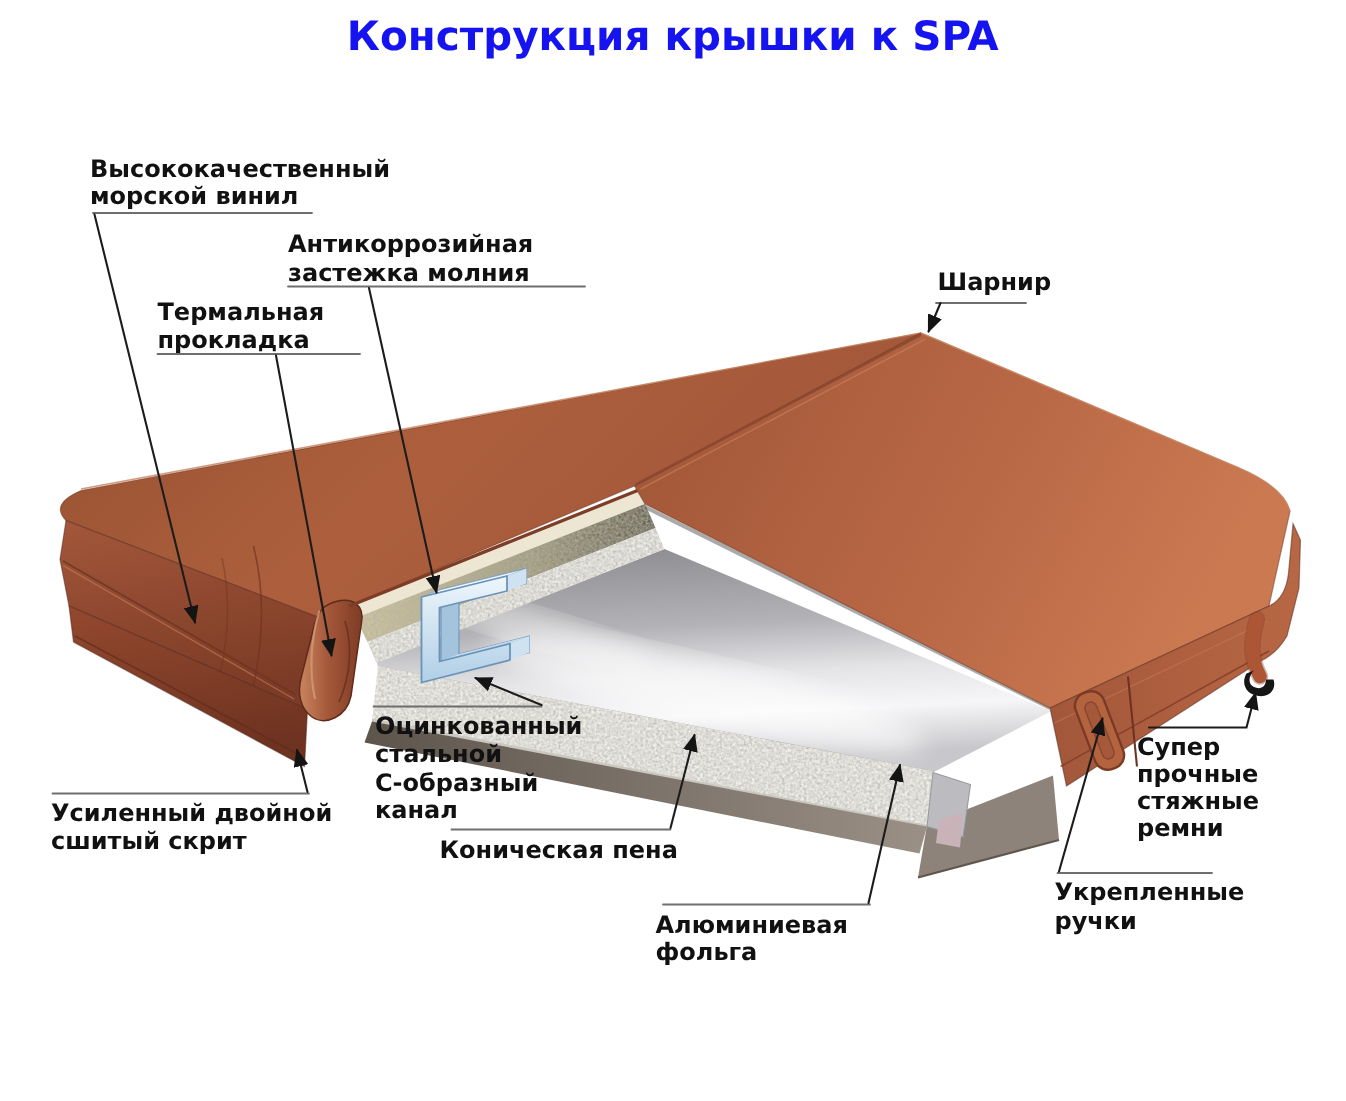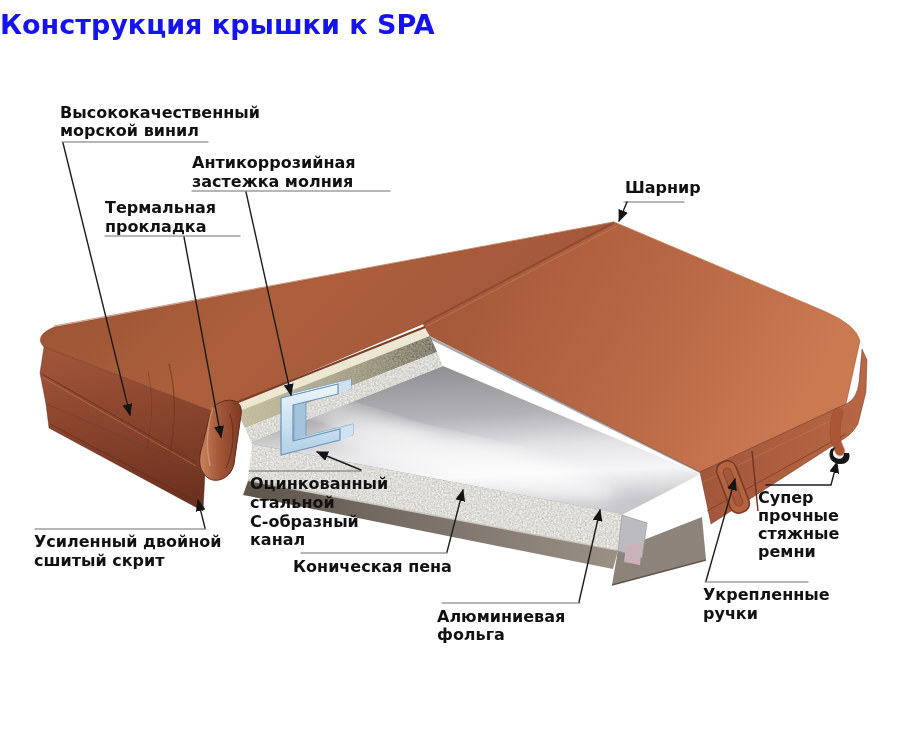--- a/index.html
+++ b/index.html
@@ -1,18 +1,18 @@
 <!DOCTYPE html>
 <html><head>
 <meta charset="utf-8">
 <style>
   html,body{margin:0;padding:0;background:#ffffff;}
   #stage{position:relative;width:897px;height:734px;background:#ffffff;overflow:hidden;
          font-family:"DejaVu Sans","Liberation Sans",sans-serif;}
-  #title{position:absolute;top:9px;left:0;right:0;text-align:left;
+  #title{position:absolute;top:9px;left:0;right:0;text-align:center;
          font-size:27px;font-weight:bold;color:#1513ef;letter-spacing:0px;}
   svg{position:absolute;left:0;top:0;}
   text{font-family:"DejaVu Sans","Liberation Sans",sans-serif;
        font-weight:bold;font-size:16px;fill:#111111;}
 </style>
 </head>
 <body>
 
 <div id="stage">
   <div id="title">Конструкция крышки к SPA</div>

